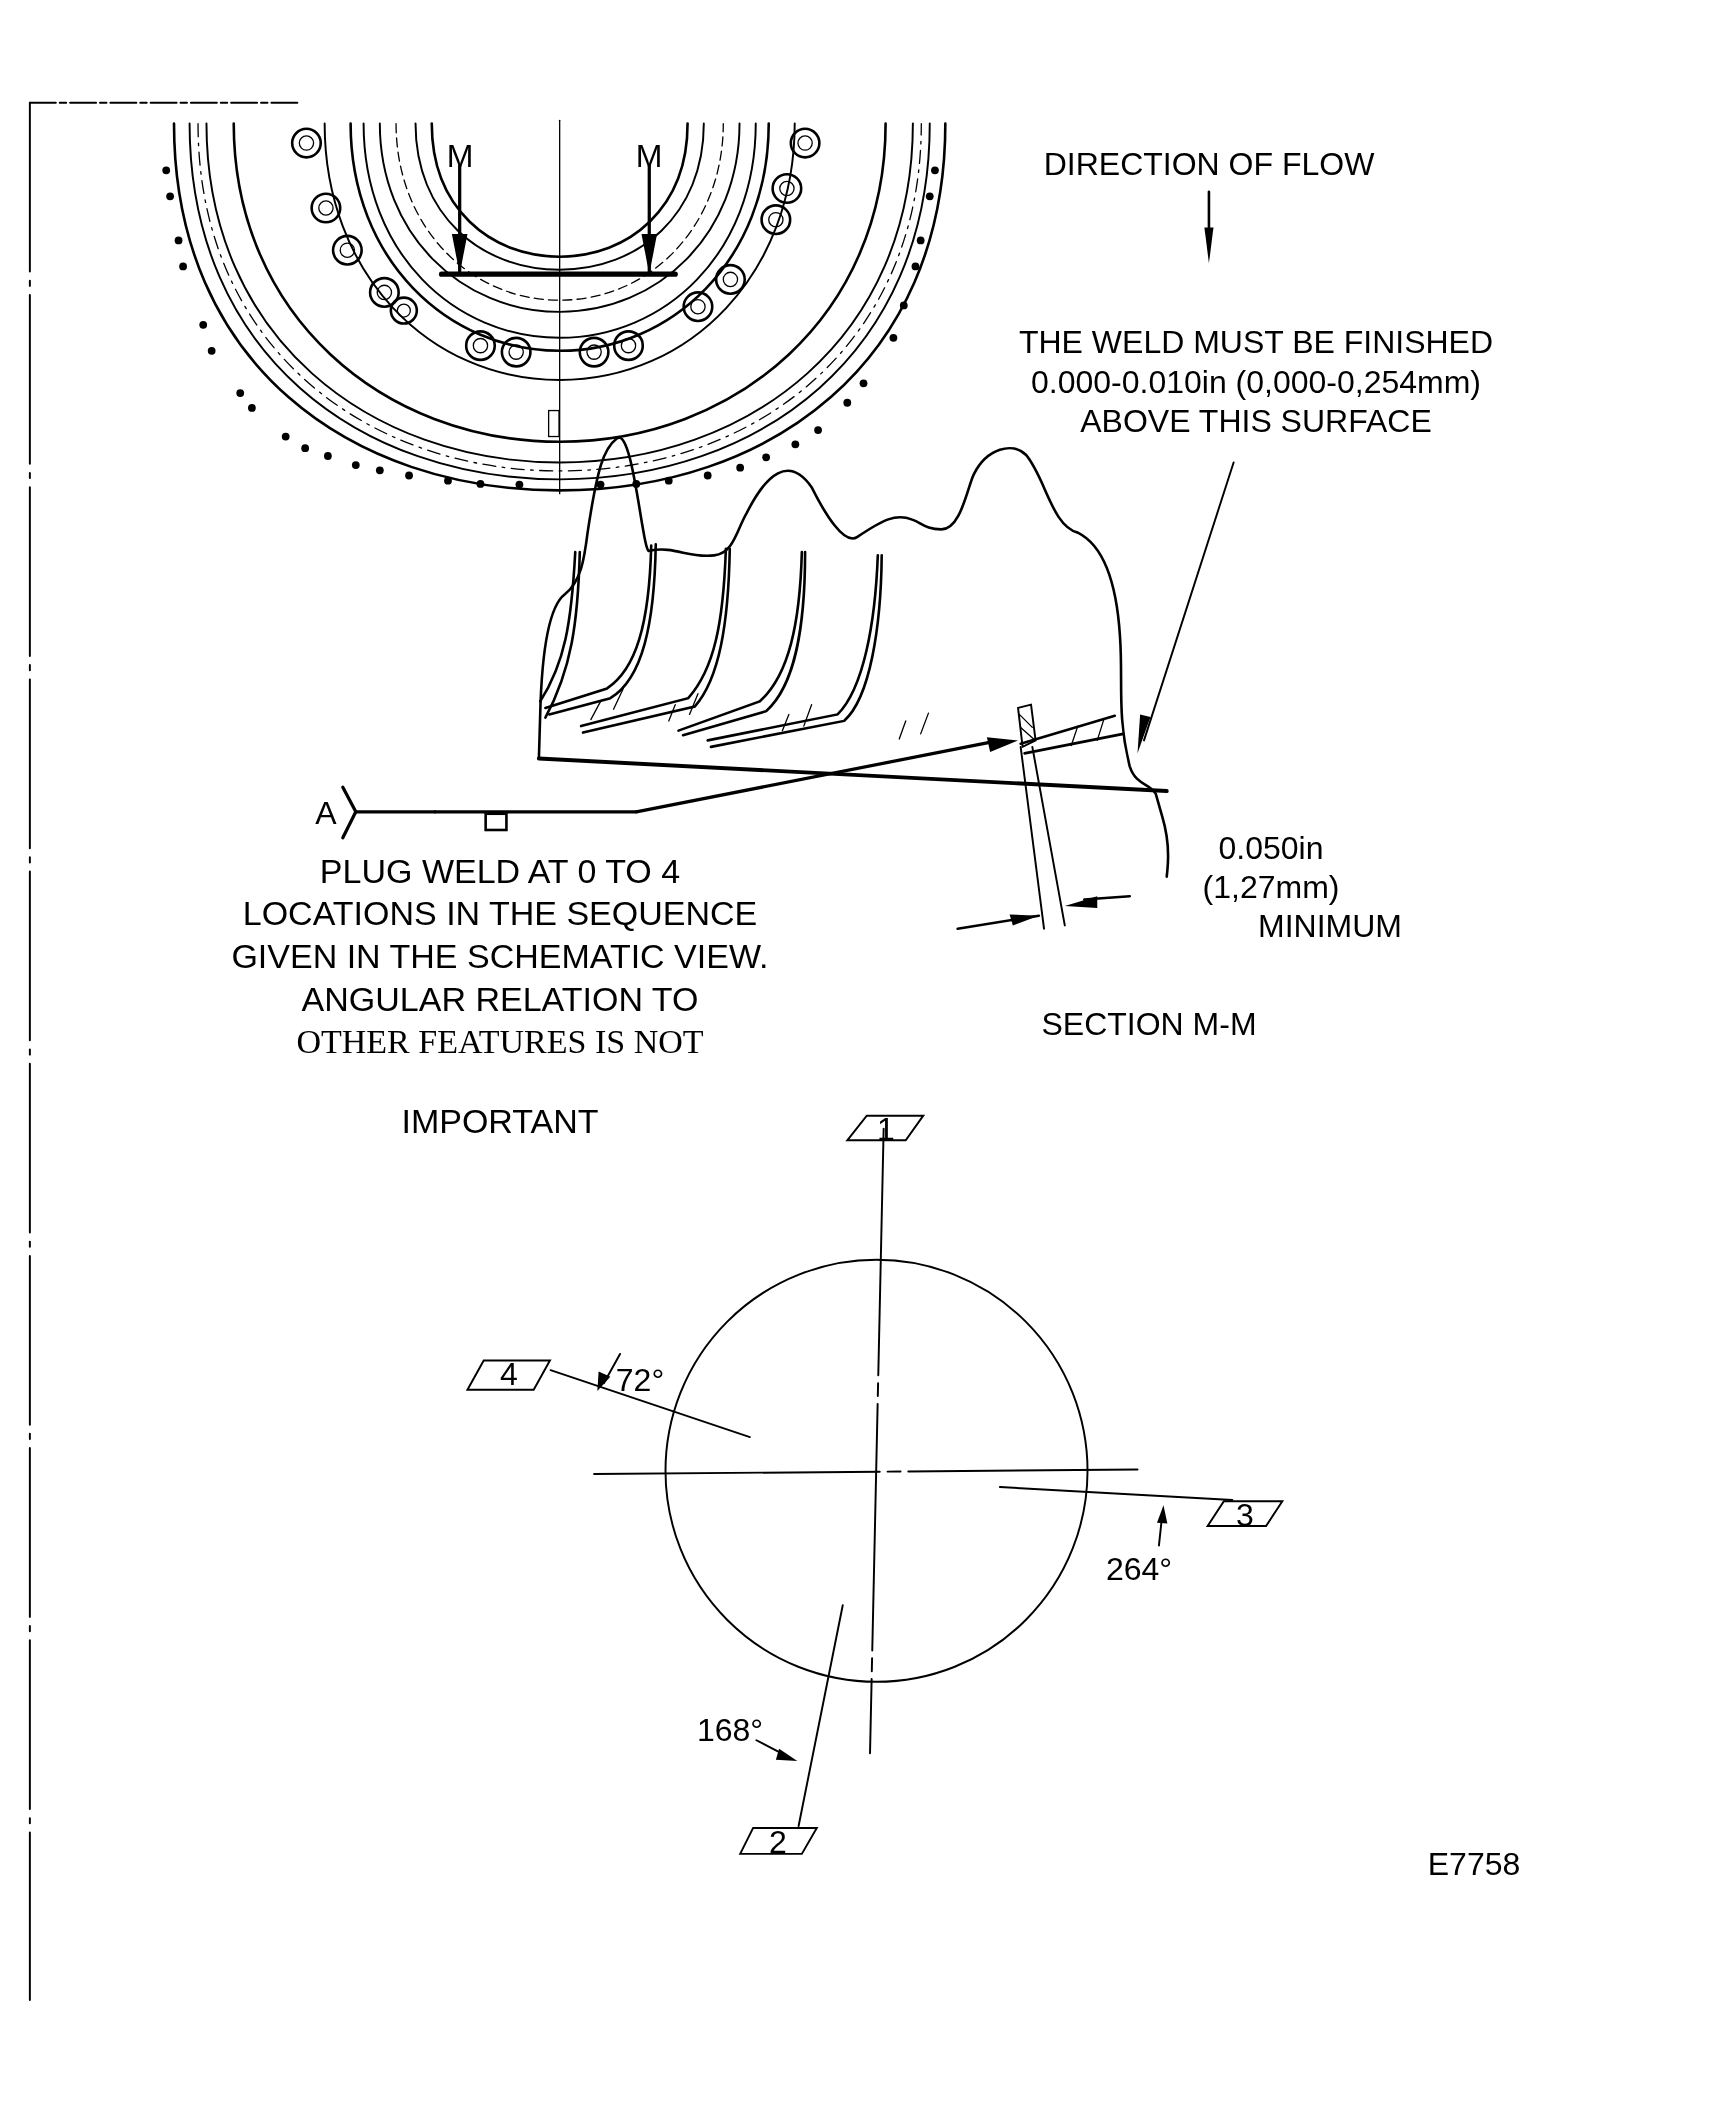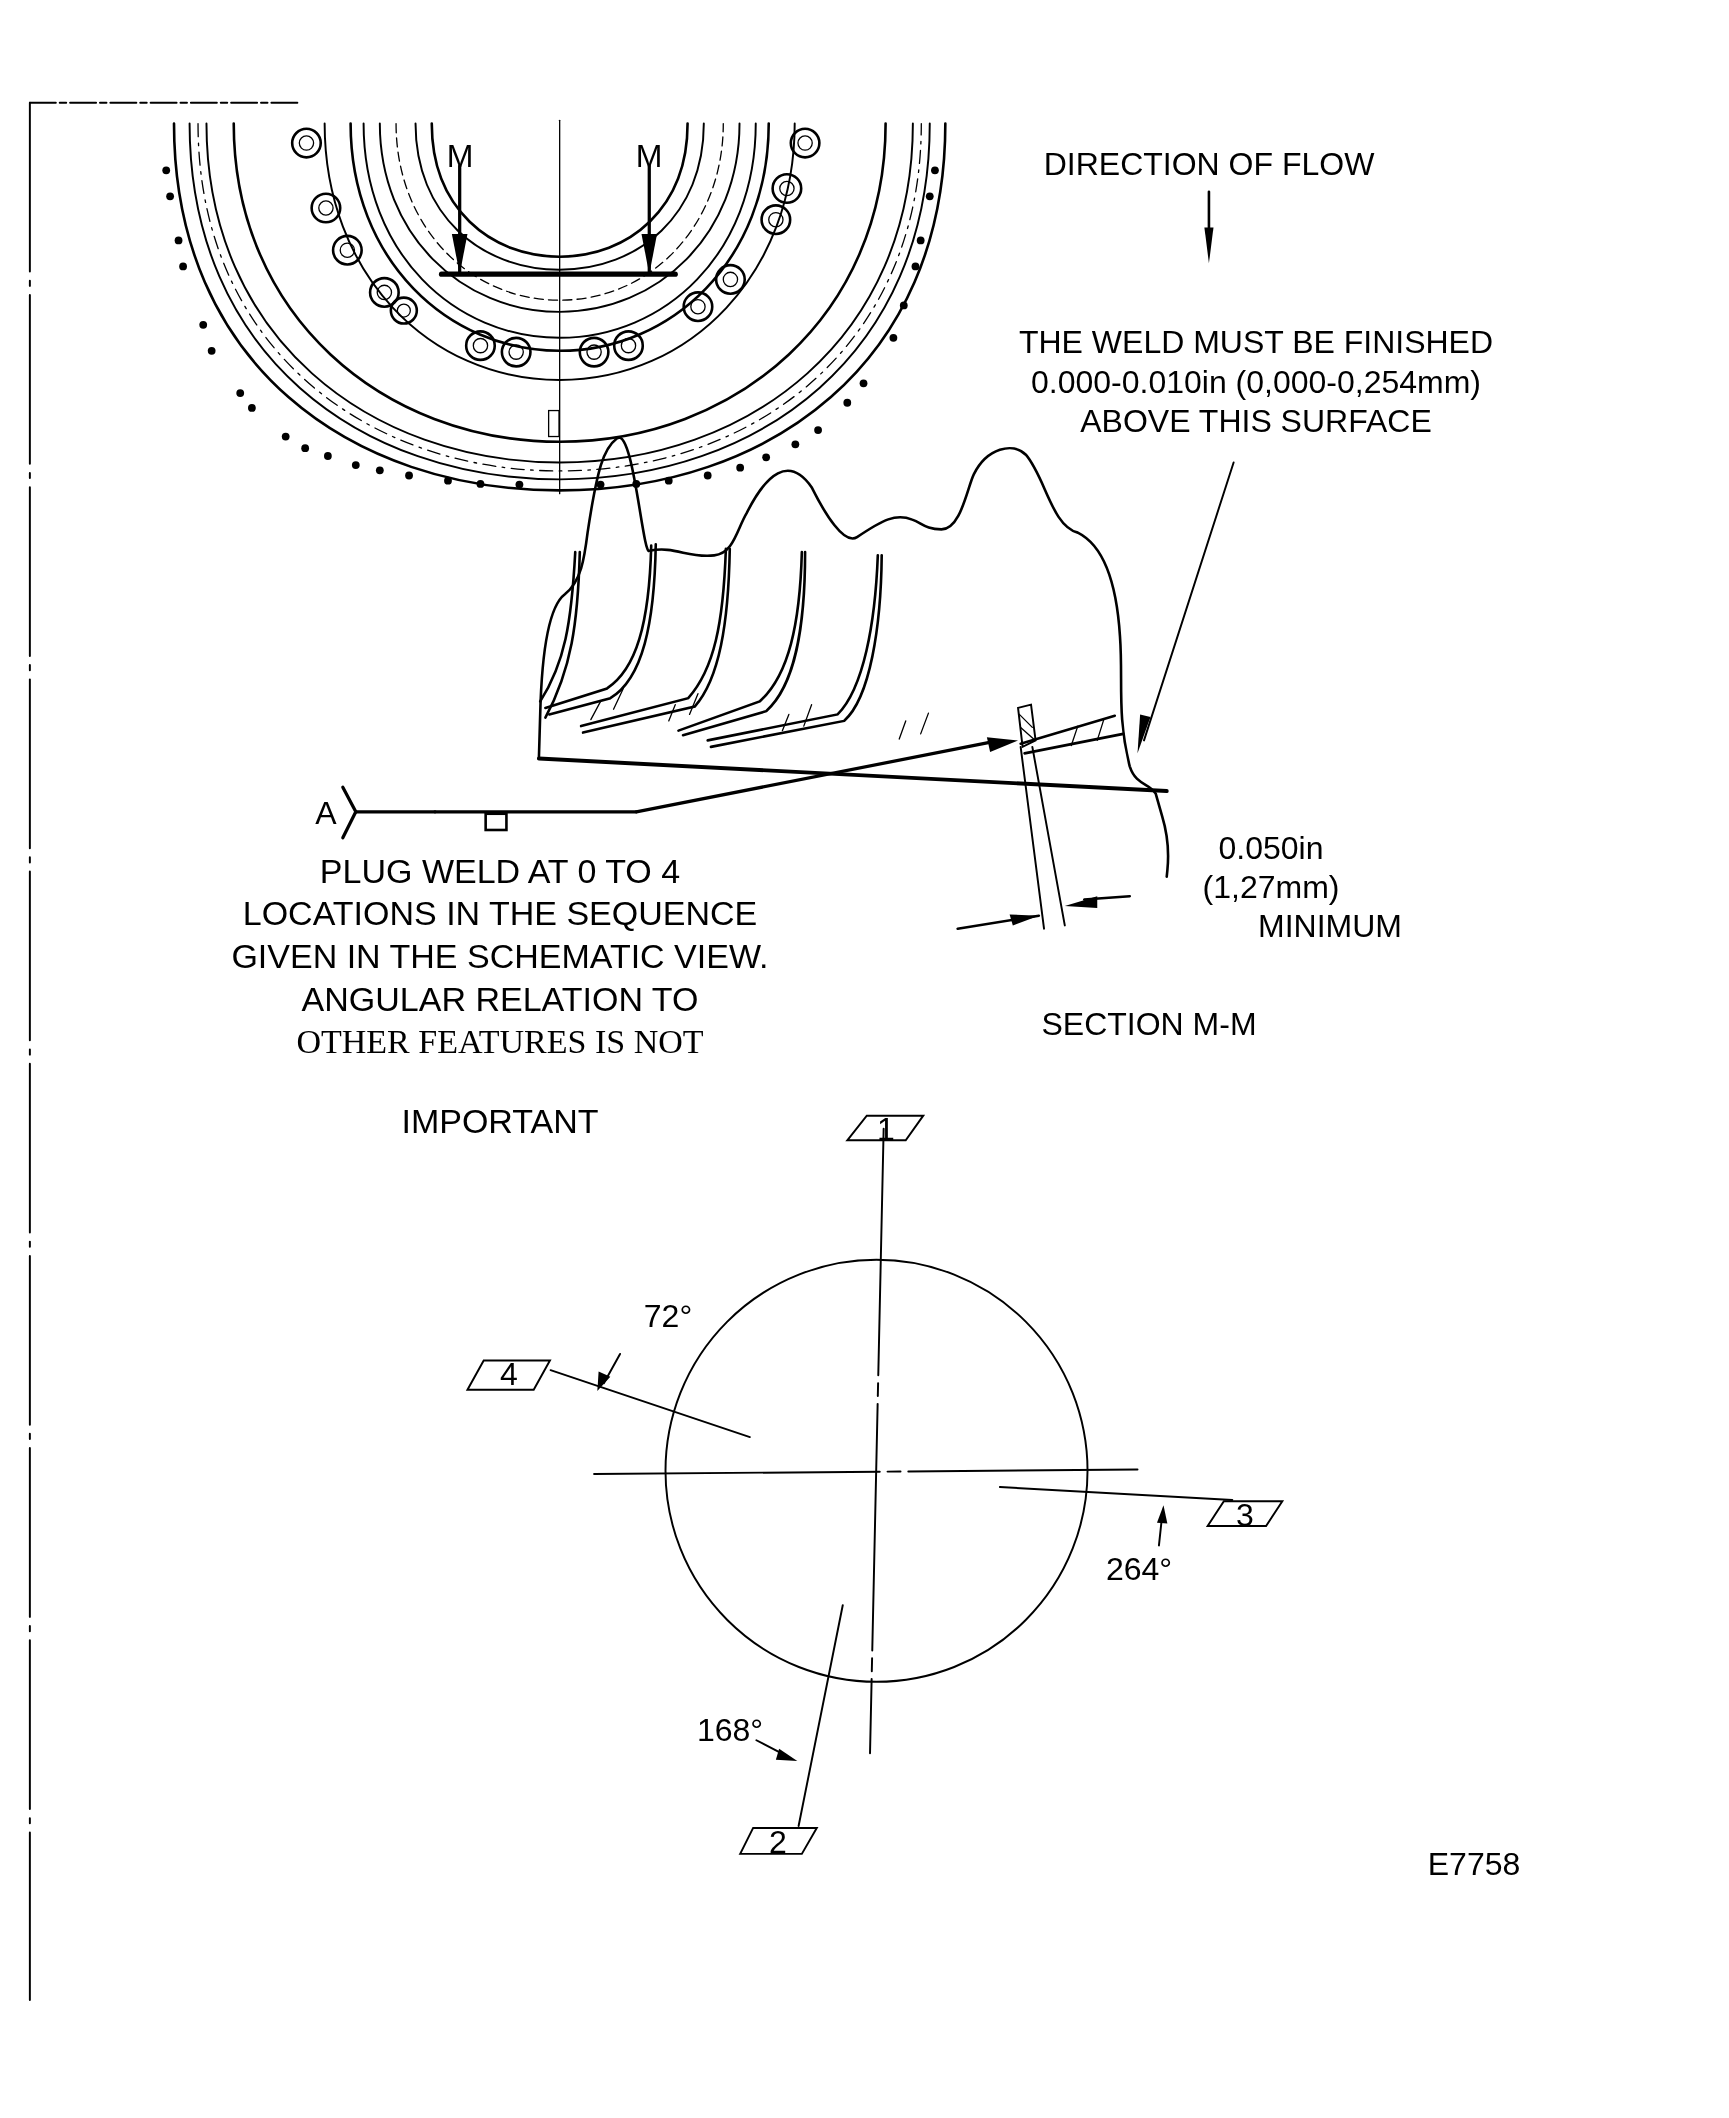--- a/index.html
+++ b/index.html
@@ -231,16 +231,16 @@
 
 <div class="lbl big" style="left:1133px; top:1008px;margin-left:16px;">SECTION M-M</div>
 
 <div class="lbl box-num" style="left:886px; top:1113px;">1</div>
 <div class="lbl box-num" style="left:778px; top:1826px;">2</div>
 <div class="lbl box-num" style="left:1245px; top:1499px;">3</div>
 <div class="lbl box-num" style="left:509px; top:1358px;">4</div>
 
 <div class="lbl big" style="left:730px; top:1714px;">168°</div>
 <div class="lbl big" style="left:1139px; top:1553px;">264°</div>
-<div class="lbl big" style="left:640px; top:1300px;margin-left:28px;">72°</div>
+<div class="lbl big" style="left:640px; top:1364px;">72°</div>
 
 <div class="lbl big" style="left:1474px; top:1821px;margin-top:27px;">E7758</div>
 
 
 </body></html>

